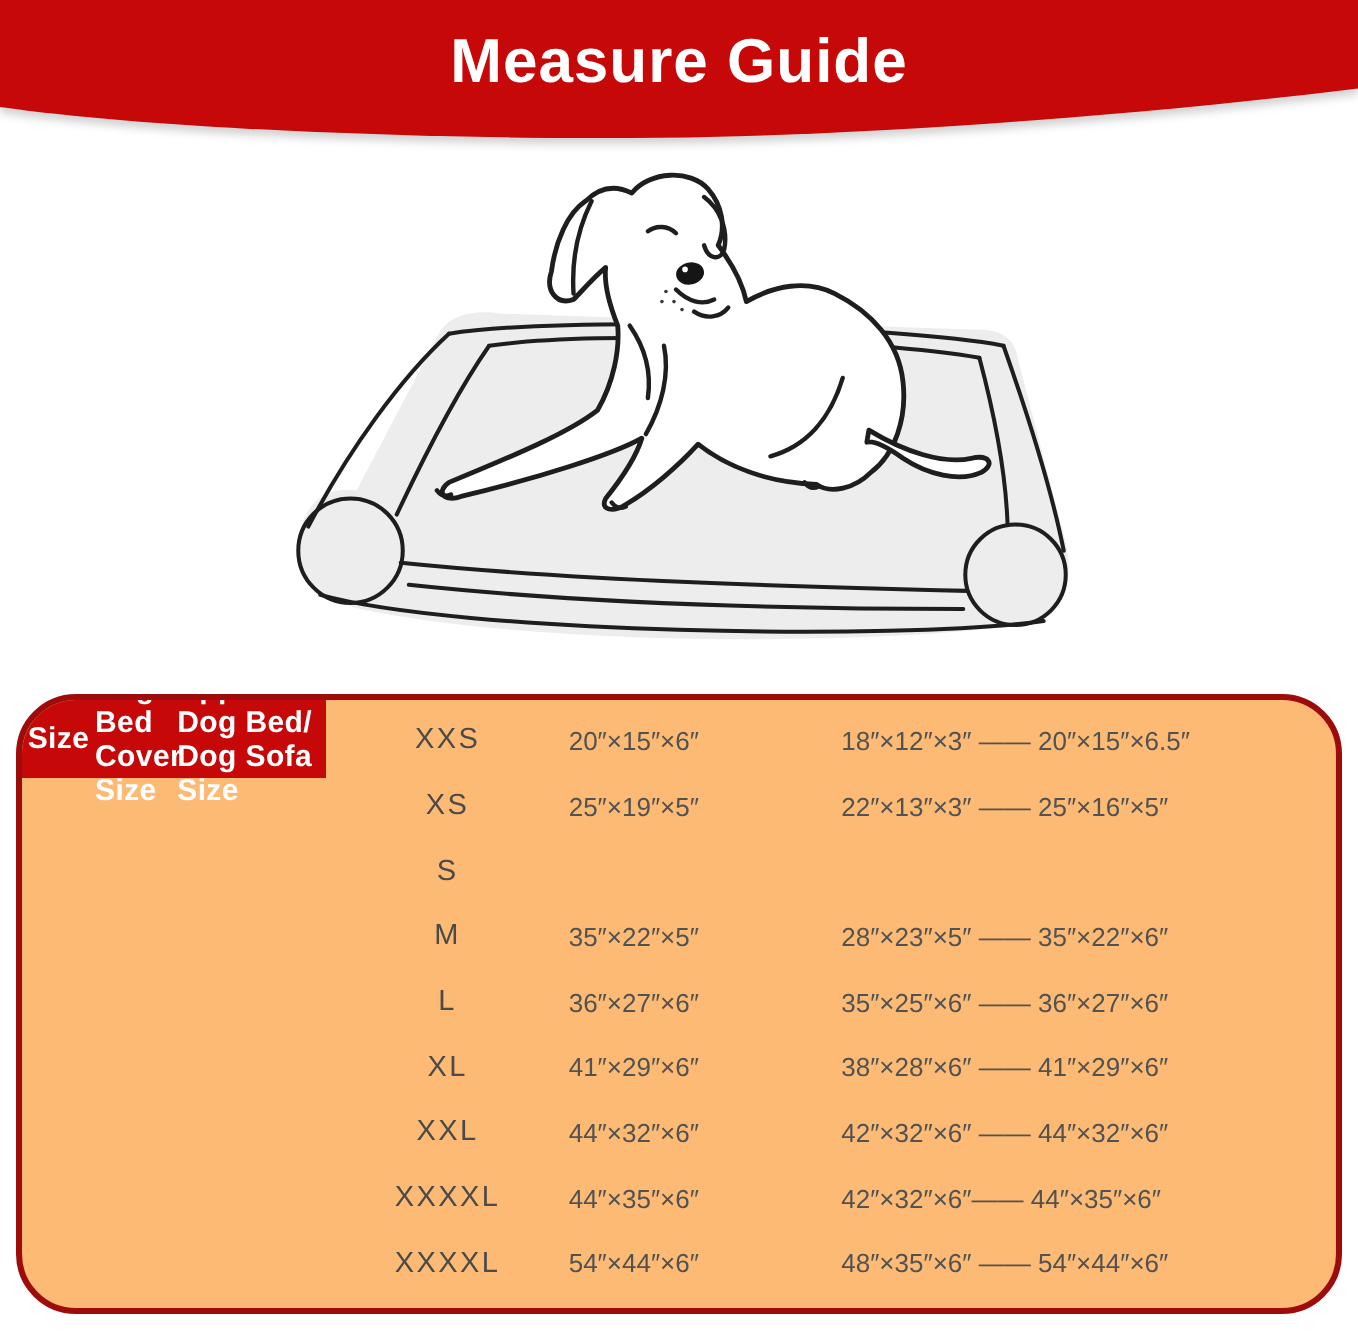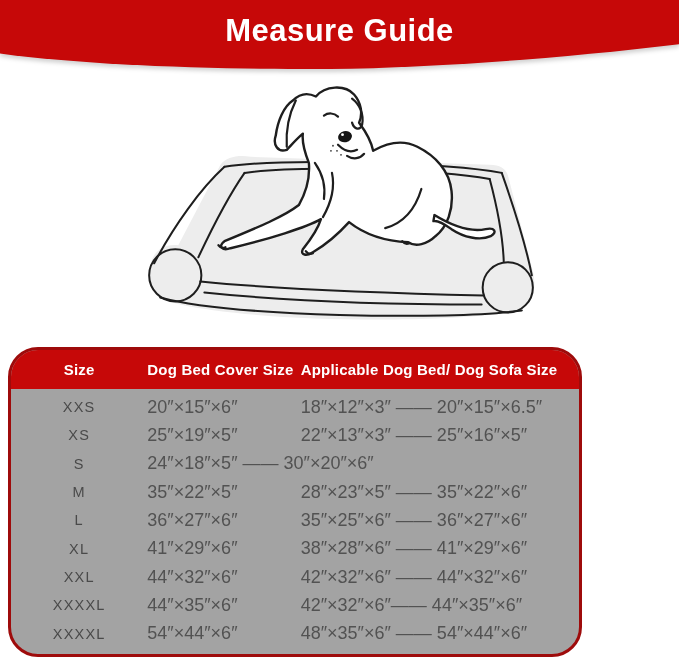--- a/index.html
+++ b/index.html
@@ -25,35 +25,35 @@
     color:var(--header-text);font-size:31px;font-weight:600;letter-spacing:.5px;
   }
   
   .illustration{position:absolute;left:118px;top:72px;width:442px;height:252px;}
   .illustration svg{width:100%;height:100%;}
   .bed-line{fill:none;stroke:var(--line-ink);stroke-width:2;stroke-linecap:round;}
   .dog-line{fill:none;stroke:var(--line-ink);stroke-width:2.2;stroke-linecap:round;stroke-linejoin:round;}
   .dog-fill{fill:#ffffff;stroke:var(--line-ink);stroke-width:2.4;stroke-linejoin:round;}
   
   .size-table{
-    position:absolute;left:8px;top:347px;width:574px;height:310px;
-    border:3px solid var(--border-red);border-radius:30px;background:#a3a3a3;
-    overflow:hidden;display:flex;flex-direction:column;
+    position:absolute;left:8px;top:347px;width:663px;height:310px;
+    border:3px solid var(--border-red);border-radius:30px;background:#fdba74;
+    overflow:hidden;display:flex;flex-direction:row;
   }
   .thead{
     display:flex;align-items:center;height:39px;flex:0 0 39px;
     background:var(--banner-red);color:var(--header-text);
     font-size:15px;font-weight:700;letter-spacing:.2px;
   }
   .tbody{flex:1;display:flex;flex-direction:column;padding:4px 0 6px;}
   .tr{flex:1;display:flex;align-items:center;}
   .col-size{width:24%;text-align:center;}
   .col-cover{width:27%;text-align:left;}
   .col-applicable{width:49%;}
-  .td{color:var(--row-text);font-size:18px;font-weight:400;}
+  .td{color:var(--row-text);font-size:13px;font-weight:400;}
   .td.col-size{font-size:14.5px;letter-spacing:1.2px;color:#4A4A4A;}
 </style>
 </head>
 <body>
 
 <header class="banner">
   <svg viewBox="0 0 679 70" preserveAspectRatio="none" aria-hidden="true">
     <path d="M0,0 H679 V43 C560,57 430,66 330,67 C220,68 80,63 0,52 Z" fill="currentColor"></path>
   </svg>
   <h1>Measure Guide</h1>
@@ -111,21 +111,20 @@
       <div class="td col-cover">20″×15″×6″</div>
       <div class="td col-applicable">18″×12″×3″ —— 20″×15″×6.5″</div>
     </div>
     <div class="tr">
       <div class="td col-size">XS</div>
       <div class="td col-cover">25″×19″×5″</div>
       <div class="td col-applicable">22″×13″×3″ —— 25″×16″×5″</div>
     </div>
     <div class="tr">
       <div class="td col-size">S</div>
-      <div class="td col-applicable">24″×18″×5″ —— 30″×20″×6″</div>
     </div>
     <div class="tr">
       <div class="td col-size">M</div>
       <div class="td col-cover">35″×22″×5″</div>
       <div class="td col-applicable">28″×23″×5″ —— 35″×22″×6″</div>
     </div>
     <div class="tr">
       <div class="td col-size">L</div>
       <div class="td col-cover">36″×27″×6″</div>
       <div class="td col-applicable">35″×25″×6″ —— 36″×27″×6″</div>

